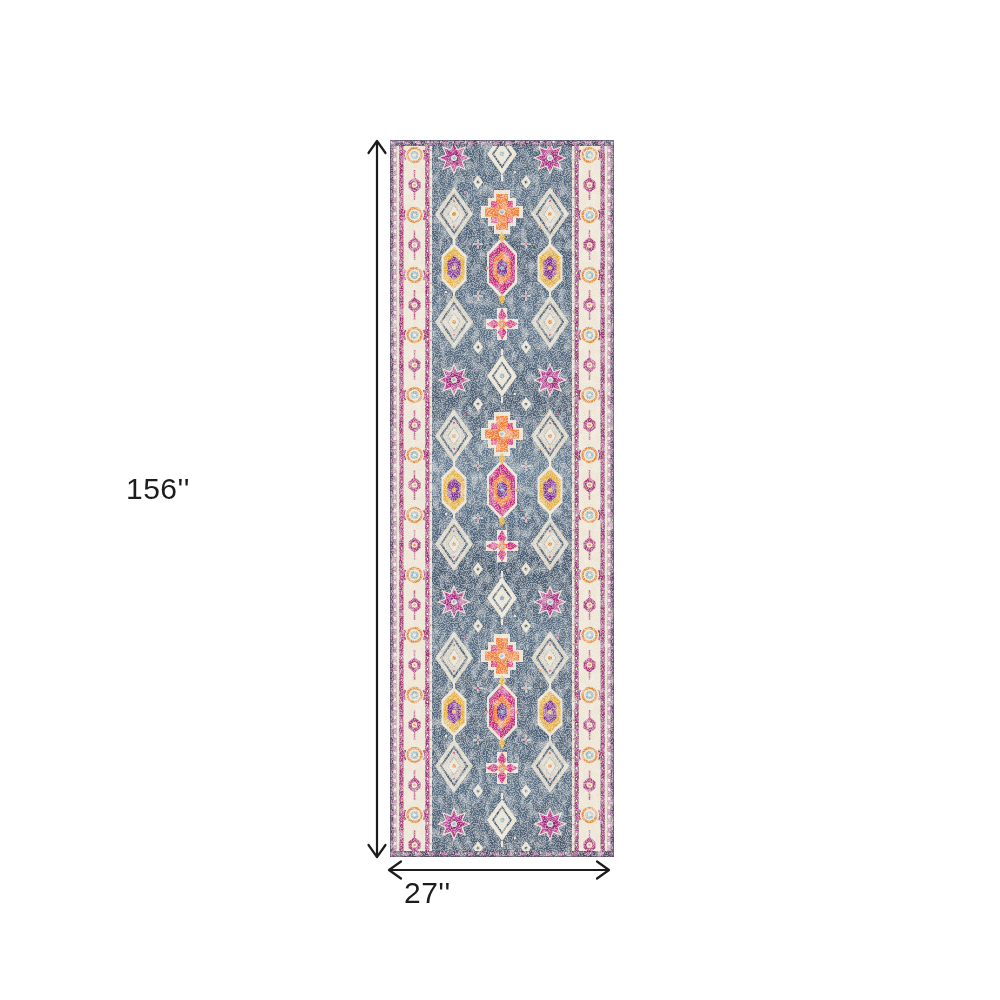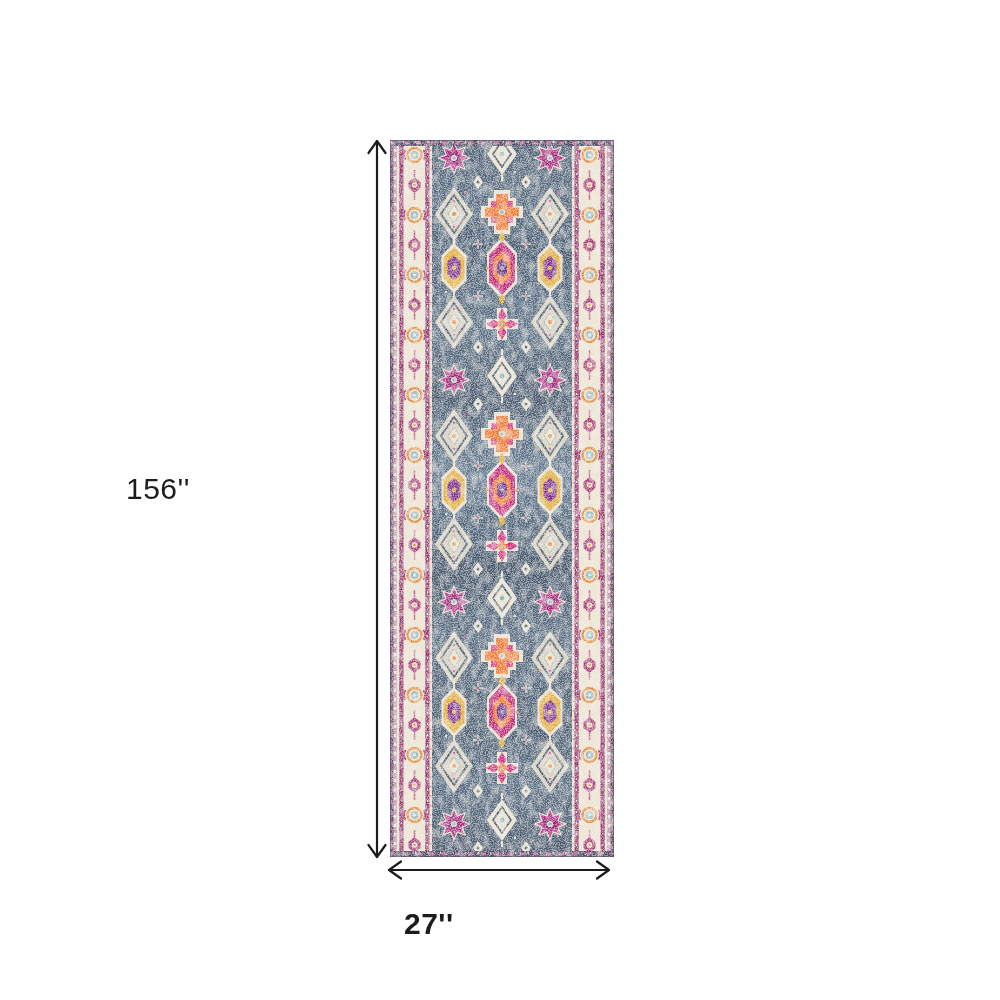--- a/index.html
+++ b/index.html
@@ -1,21 +1,21 @@
 <!DOCTYPE html>
 <html><head>
 <meta charset="utf-8">
 <style>
   html,body{margin:0;padding:0;background:#ffffff;}
   body{width:1000px;height:1000px;font-family:"Liberation Sans",sans-serif;}
   .canvas{position:relative;width:804px;height:1000px;background:#ffffff;overflow:hidden;}
   .abs{position:absolute;}
   .dim-label{position:absolute;font-size:30px;line-height:1.15;color:#1c1c1c;letter-spacing:.5px;white-space:nowrap;}
   #height-label{left:126px;top:472px;}
-  #width-label{left:404px;top:907px;font-weight:bold;}
+  #width-label{left:404px;top:876px;}
   #v-arrow{left:364px;top:136px;}
   #rug{left:390px;top:140px;}
   #h-arrow{left:384px;top:857px;}
 </style>
 </head>
 <body>
 
 <div class="canvas">
 
   <div id="height-label" class="dim-label">156''</div>

